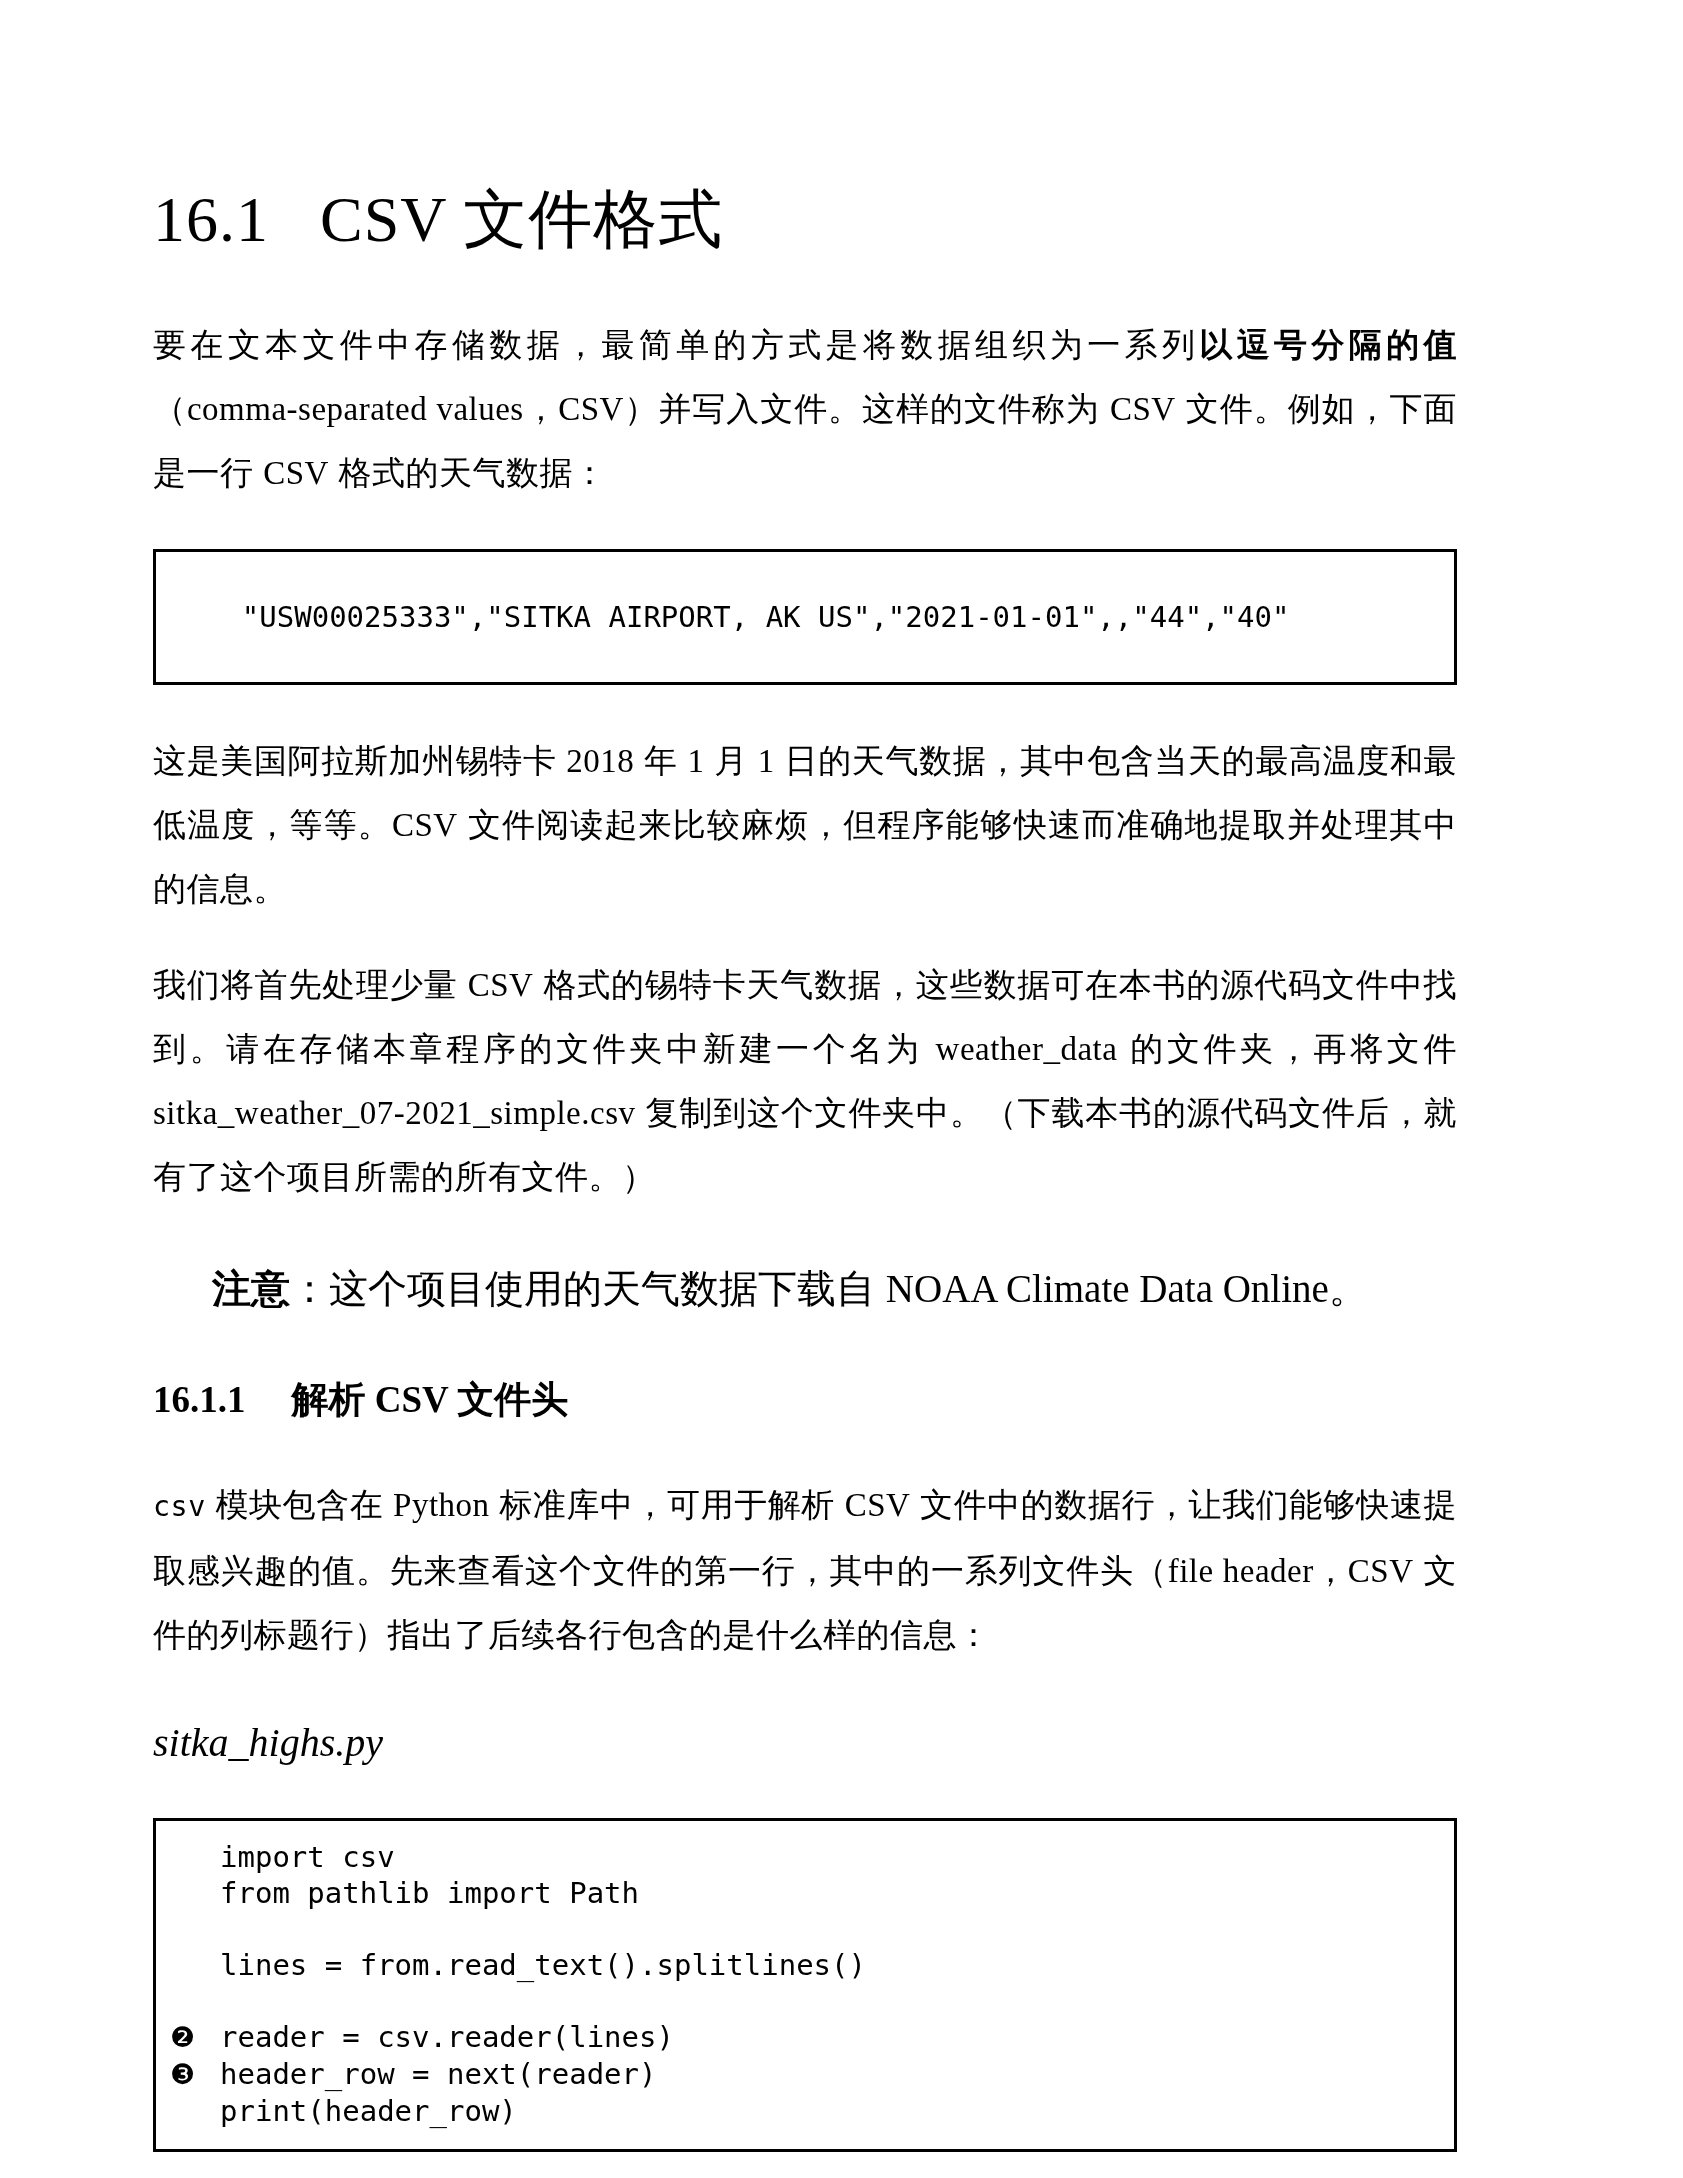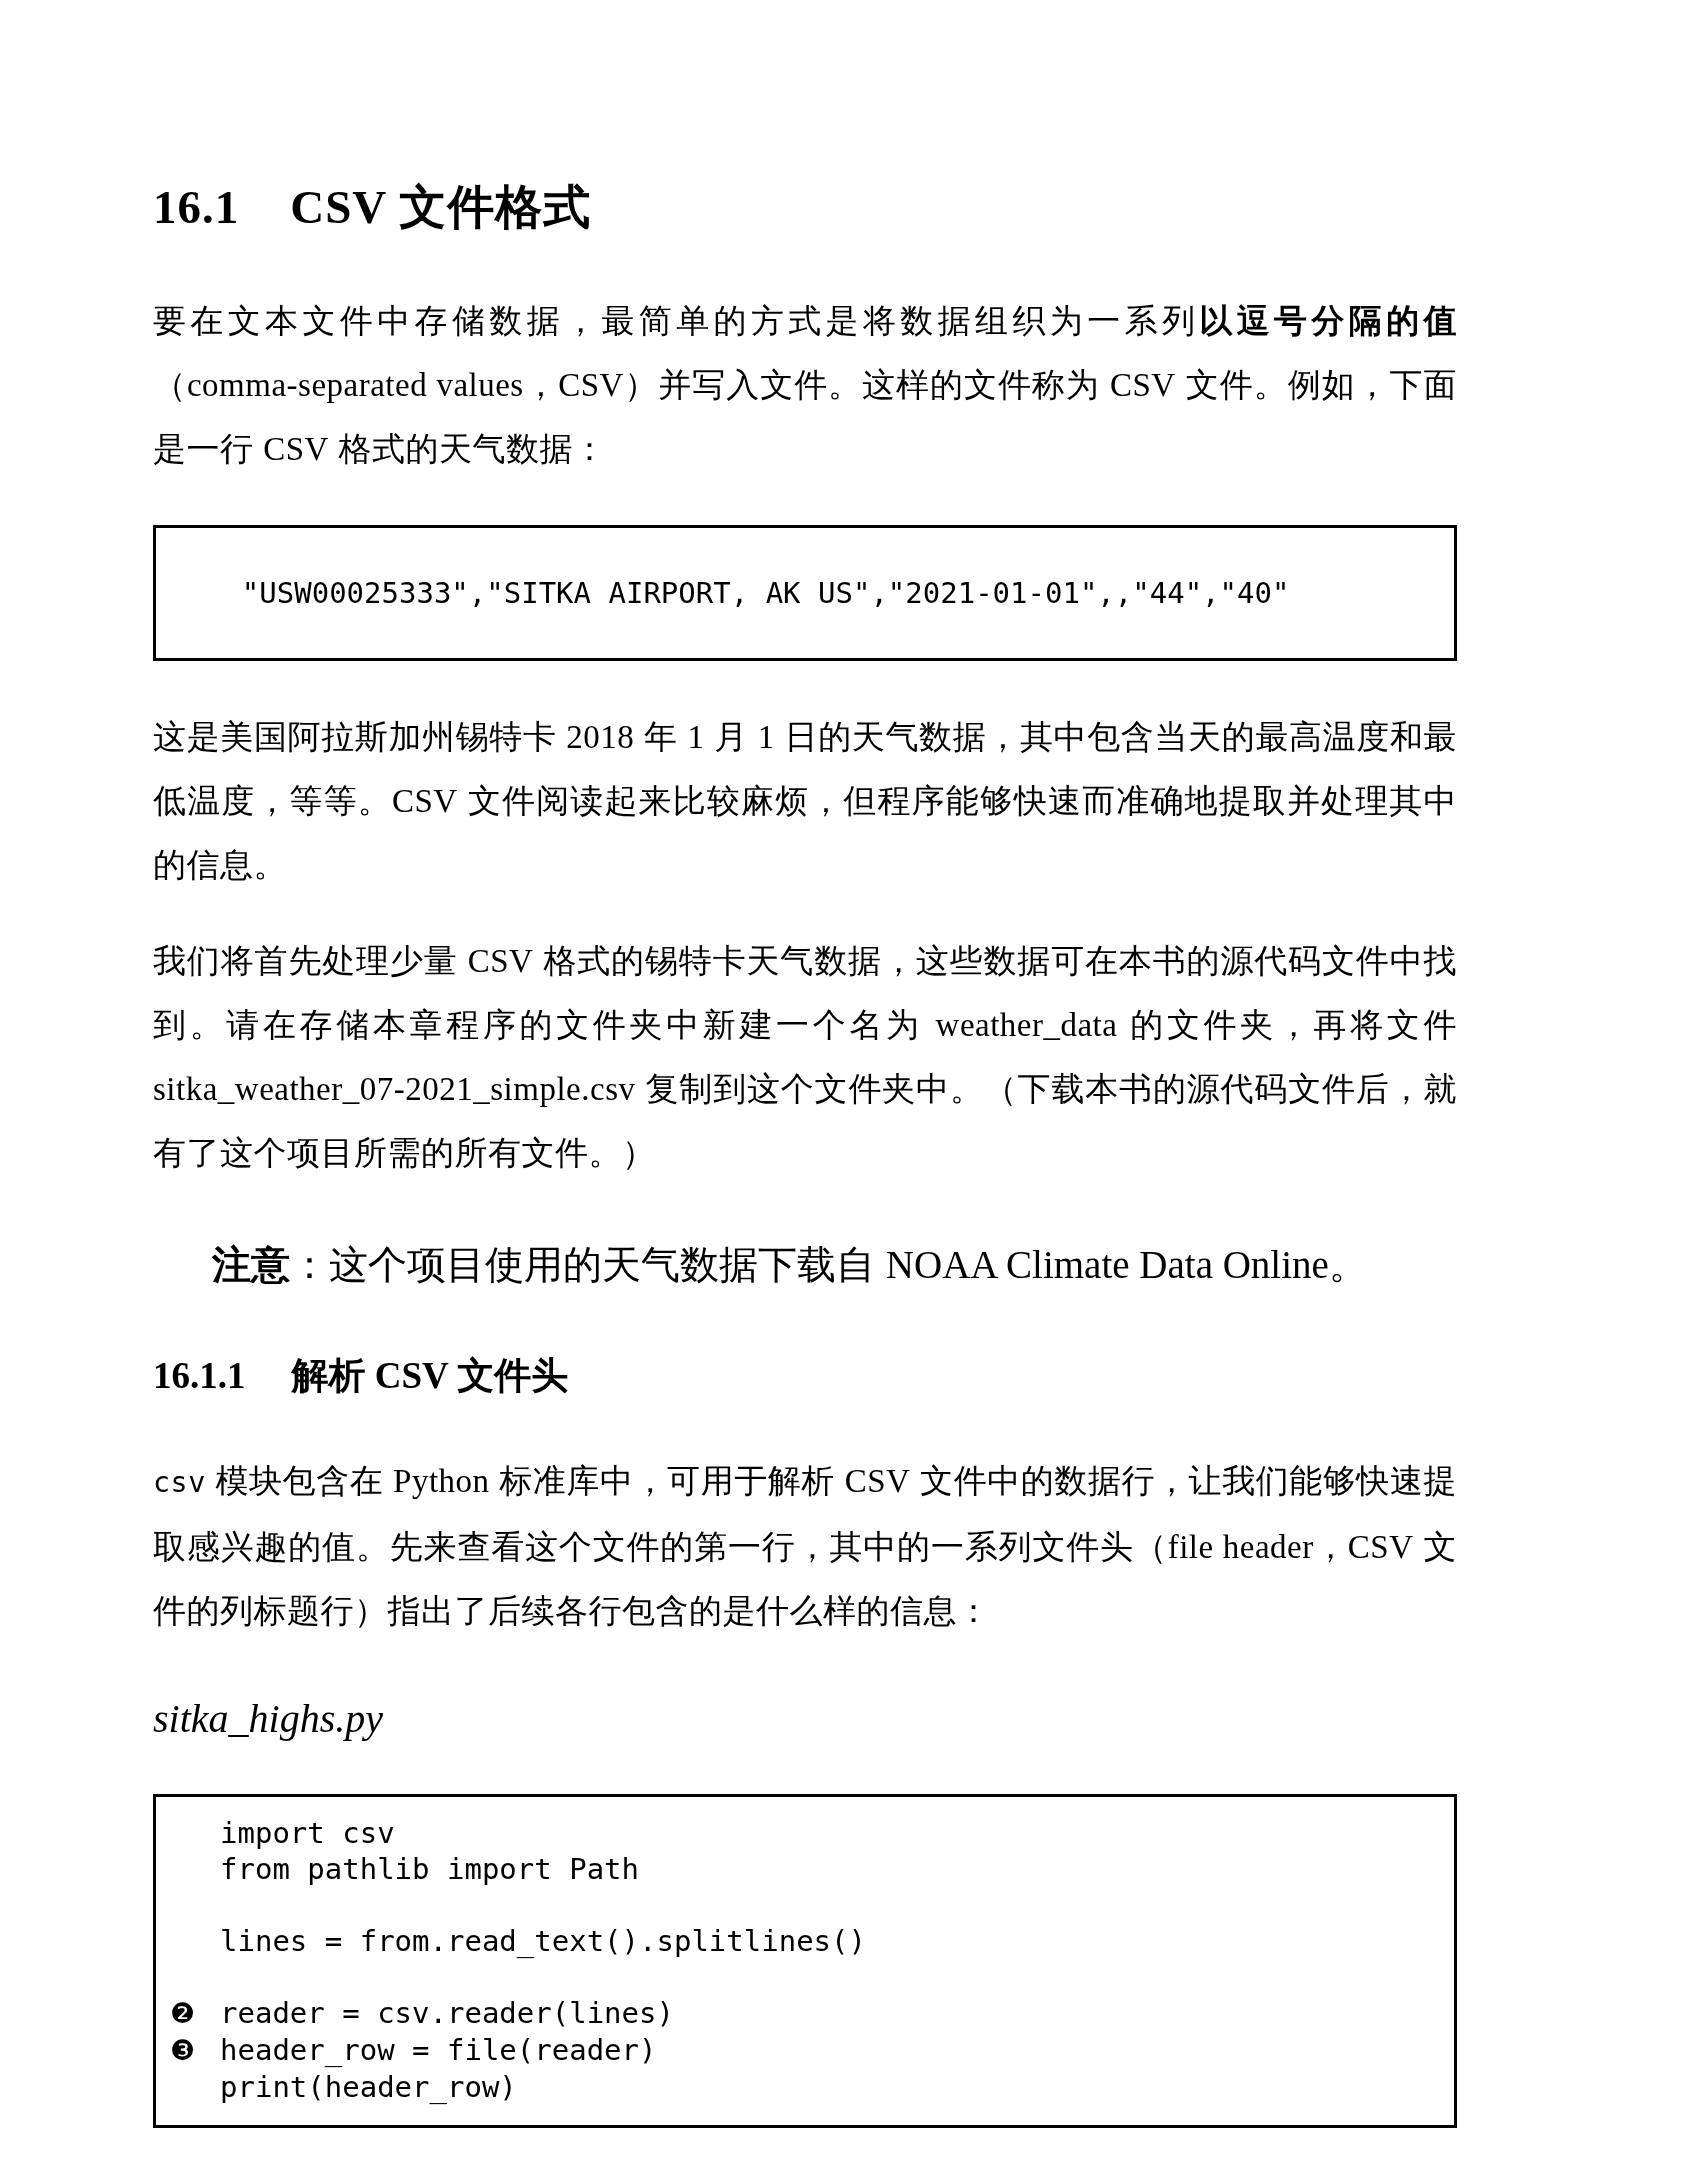--- a/index.html
+++ b/index.html
@@ -18,22 +18,22 @@
   .page {
     box-sizing: border-box;
     width: 1683px;
     height: 2178px;
     padding: 176px 226px 0 153px;
     display: flex;
     flex-direction: column;
   }
   h1.section-heading {
     margin: 0 0 50px 0;
-    font-size: 47px;
-    font-weight: bold;
+    font-size: 64px;
+    font-weight: normal;
     font-family: "Liberation Serif", serif;
     letter-spacing: 1px;
   }
   h1.section-heading .h-num { margin-right: 51px; }
   h2.subsection-heading {
     margin: 14px 0 48px 0;
     font-size: 37px;
     font-weight: bold;
     font-family: "Liberation Serif", serif;
   }
@@ -116,18 +116,18 @@
 
   <p class="file-label">sitka_highs.py</p>
 
   <div class="codebox listing">
       <div class="code-line"><span class="code-marker"></span><span class="code-text">import csv</span></div>
       <div class="code-line"><span class="code-marker"></span><span class="code-text">from pathlib import Path</span></div>
       <div class="code-line"><span class="code-marker"></span><span class="code-text"> </span></div>
       <div class="code-line"><span class="code-marker"></span><span class="code-text">lines = from.read_text().splitlines()</span></div>
       <div class="code-line"><span class="code-marker"></span><span class="code-text"> </span></div>
       <div class="code-line"><span class="code-marker">❷</span><span class="code-text">reader = csv.reader(lines)</span></div>
-      <div class="code-line"><span class="code-marker">❸</span><span class="code-text">header_row = file(reader)</span></div>
+      <div class="code-line"><span class="code-marker">❸</span><span class="code-text">header_row = next(reader)</span></div>
       <div class="code-line"><span class="code-marker"></span><span class="code-text">print(header_row)</span></div>
     </div>
 
 </div>
 
 
 </body></html>

